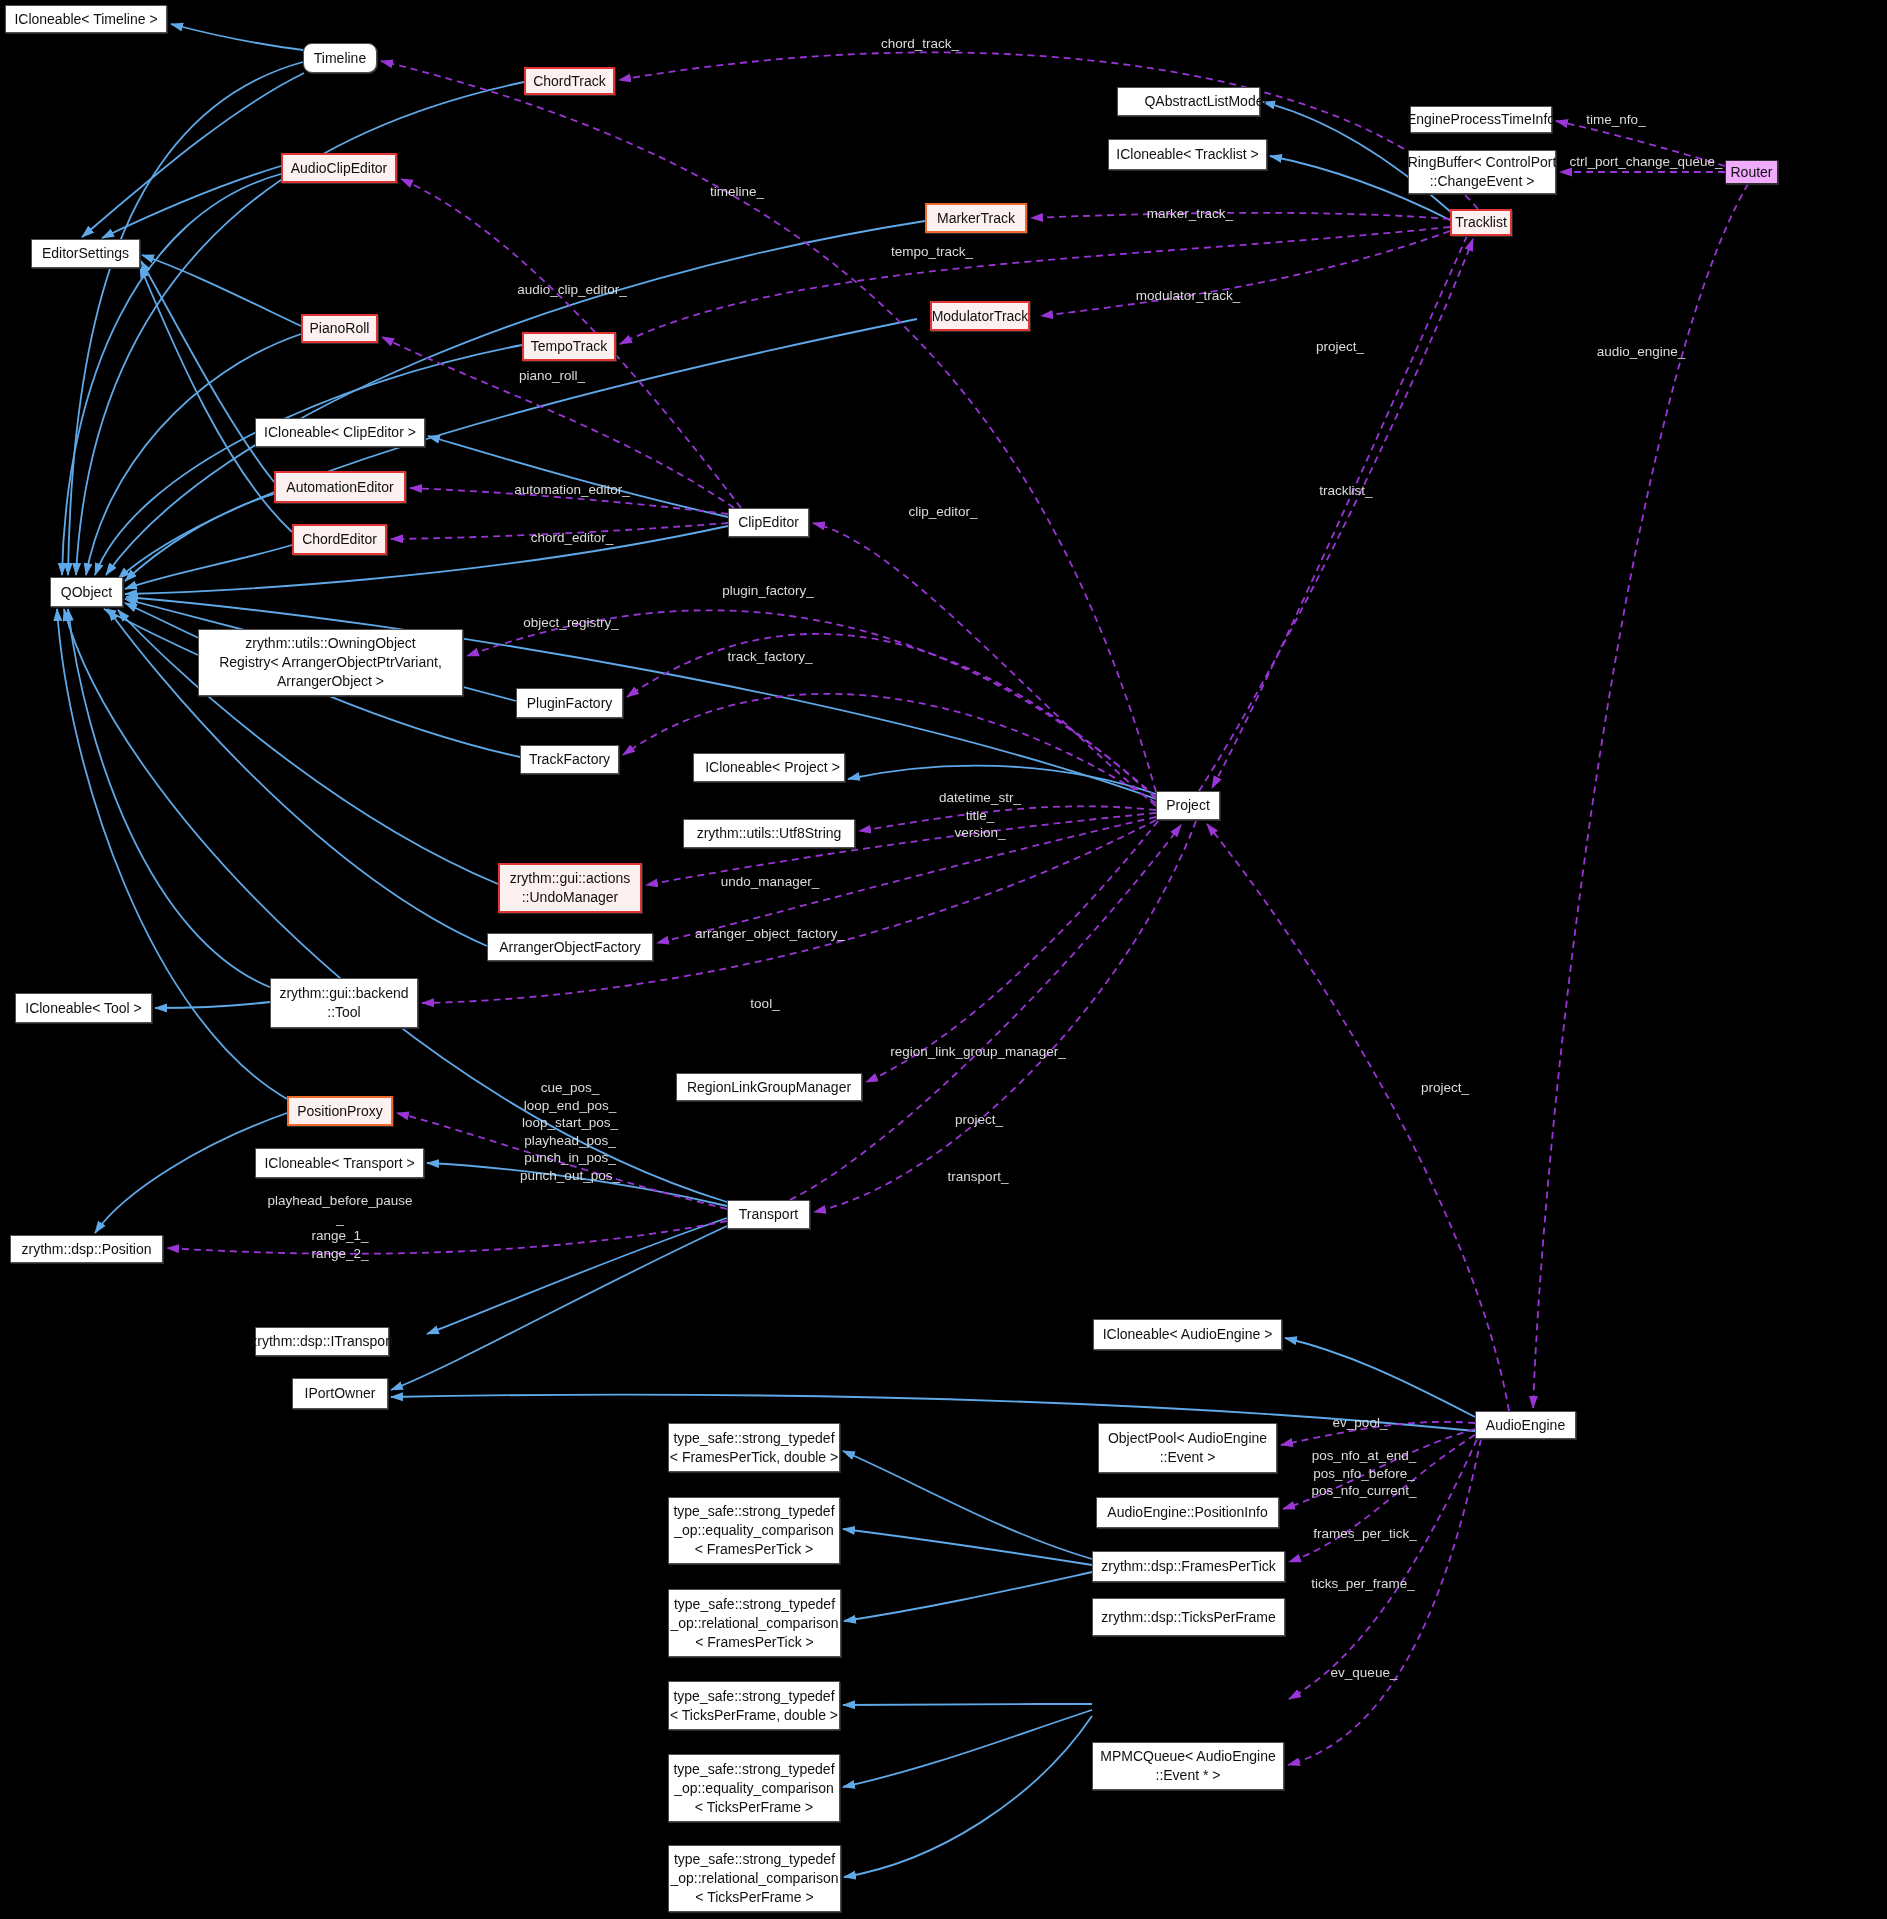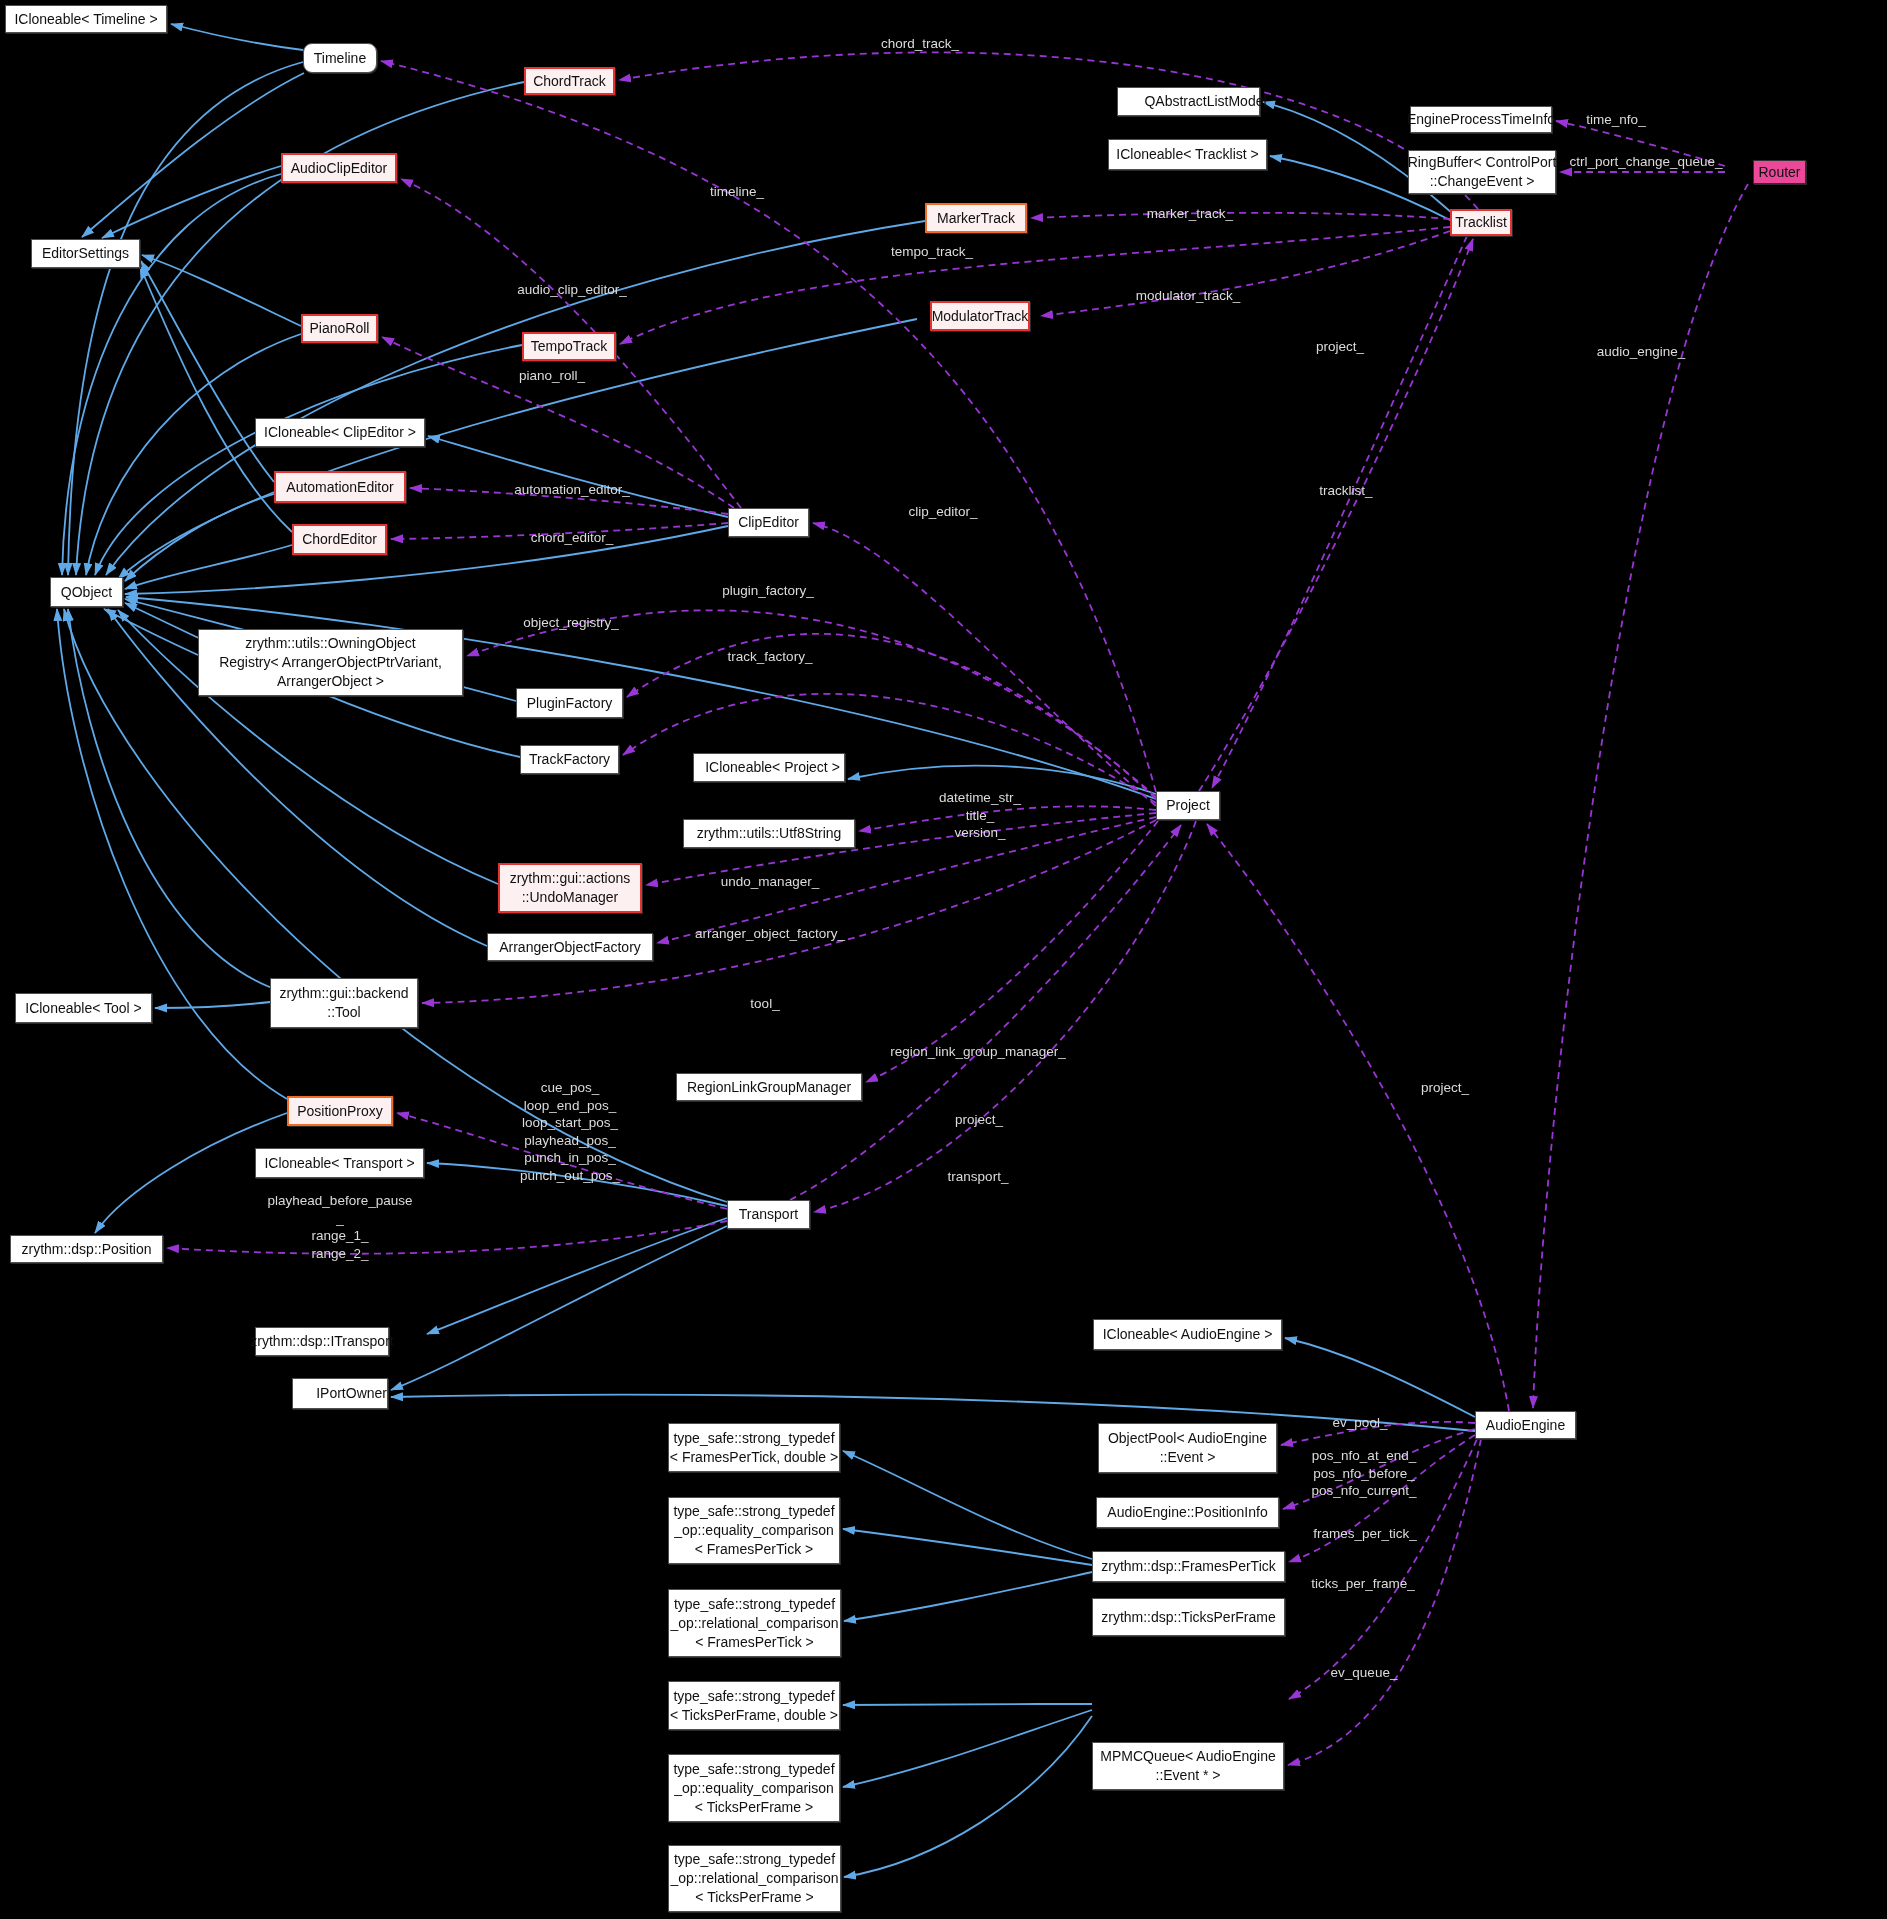--- a/index.html
+++ b/index.html
@@ -4,21 +4,21 @@
 <style>
   html,body{margin:0;padding:0;background:#000;}
   #canvas{position:relative;width:1887px;height:1919px;background:#000;overflow:hidden;
           font-family:"Liberation Sans", sans-serif;}
   #edges-svg{position:absolute;left:0;top:0;width:1887px;height:1919px;}
   .node{position:absolute;display:flex;flex-direction:column;align-items:center;justify-content:center;
         background:#ffffff;border:1.4px solid #4f4f4f;color:#101010;font-size:14px;line-height:19px;
         box-sizing:border-box;text-align:center;white-space:nowrap;box-shadow:1px 1px 0 #2a2a2a;}
   .node.hl{background:#fdf0f0;border:2px solid #e23333;}
   .node.hl-orange{background:#fdf0f0;border:2px solid #f06a2a;}
-  .node.gray{background:#ec4899;border:1.4px solid #303030;margin-left:28px;}
+  .node.gray{background:#f0abfc;border:1.4px solid #303030;}
   .elabel{position:absolute;transform:translate(-50%,-50%);color:#dcdcdc;font-size:13.5px;
           line-height:17.5px;text-align:center;white-space:nowrap;}
 </style>
 </head>
 <body>
 
 <div id="canvas">
   <svg id="edges-svg" xmlns="http://www.w3.org/2000/svg">
     <defs>
       <marker id="arrow-blue" markerUnits="userSpaceOnUse" markerWidth="14" markerHeight="10" refX="12" refY="4.5" orient="auto">
@@ -211,21 +211,21 @@
       </div>
       <div class="node" style="left: 10px; top: 1235px; width: 153px; height: 28px;">
         <div>zrythm::dsp::Position</div>
       </div>
       <div class="node" style="left: 727px; top: 1200px; width: 83px; height: 29px;">
         <div>Transport</div>
       </div>
       <div class="node" style="left: 255px; top: 1327px; width: 134px; height: 29px;">
         <div>zrythm::dsp::ITransport</div>
       </div>
-      <div class="node" style="left: 292px; top: 1378px; width: 96px; height: 31px; align-items: flex-end;">
+      <div class="node" style="left: 292px; top: 1378px; width: 96px; height: 31px;">
         <div>IPortOwner</div>
       </div>
       <div class="node" style="left: 1093px; top: 1319px; width: 189px; height: 31px;">
         <div>ICloneable&lt; AudioEngine &gt;</div>
       </div>
       <div class="node" style="left: 1098px; top: 1423px; width: 179px; height: 50px;">
         <div>ObjectPool&lt; AudioEngine</div>
         <div>::Event &gt;</div>
       </div>
       <div class="node" style="left: 1096px; top: 1497px; width: 183px; height: 31px;">

